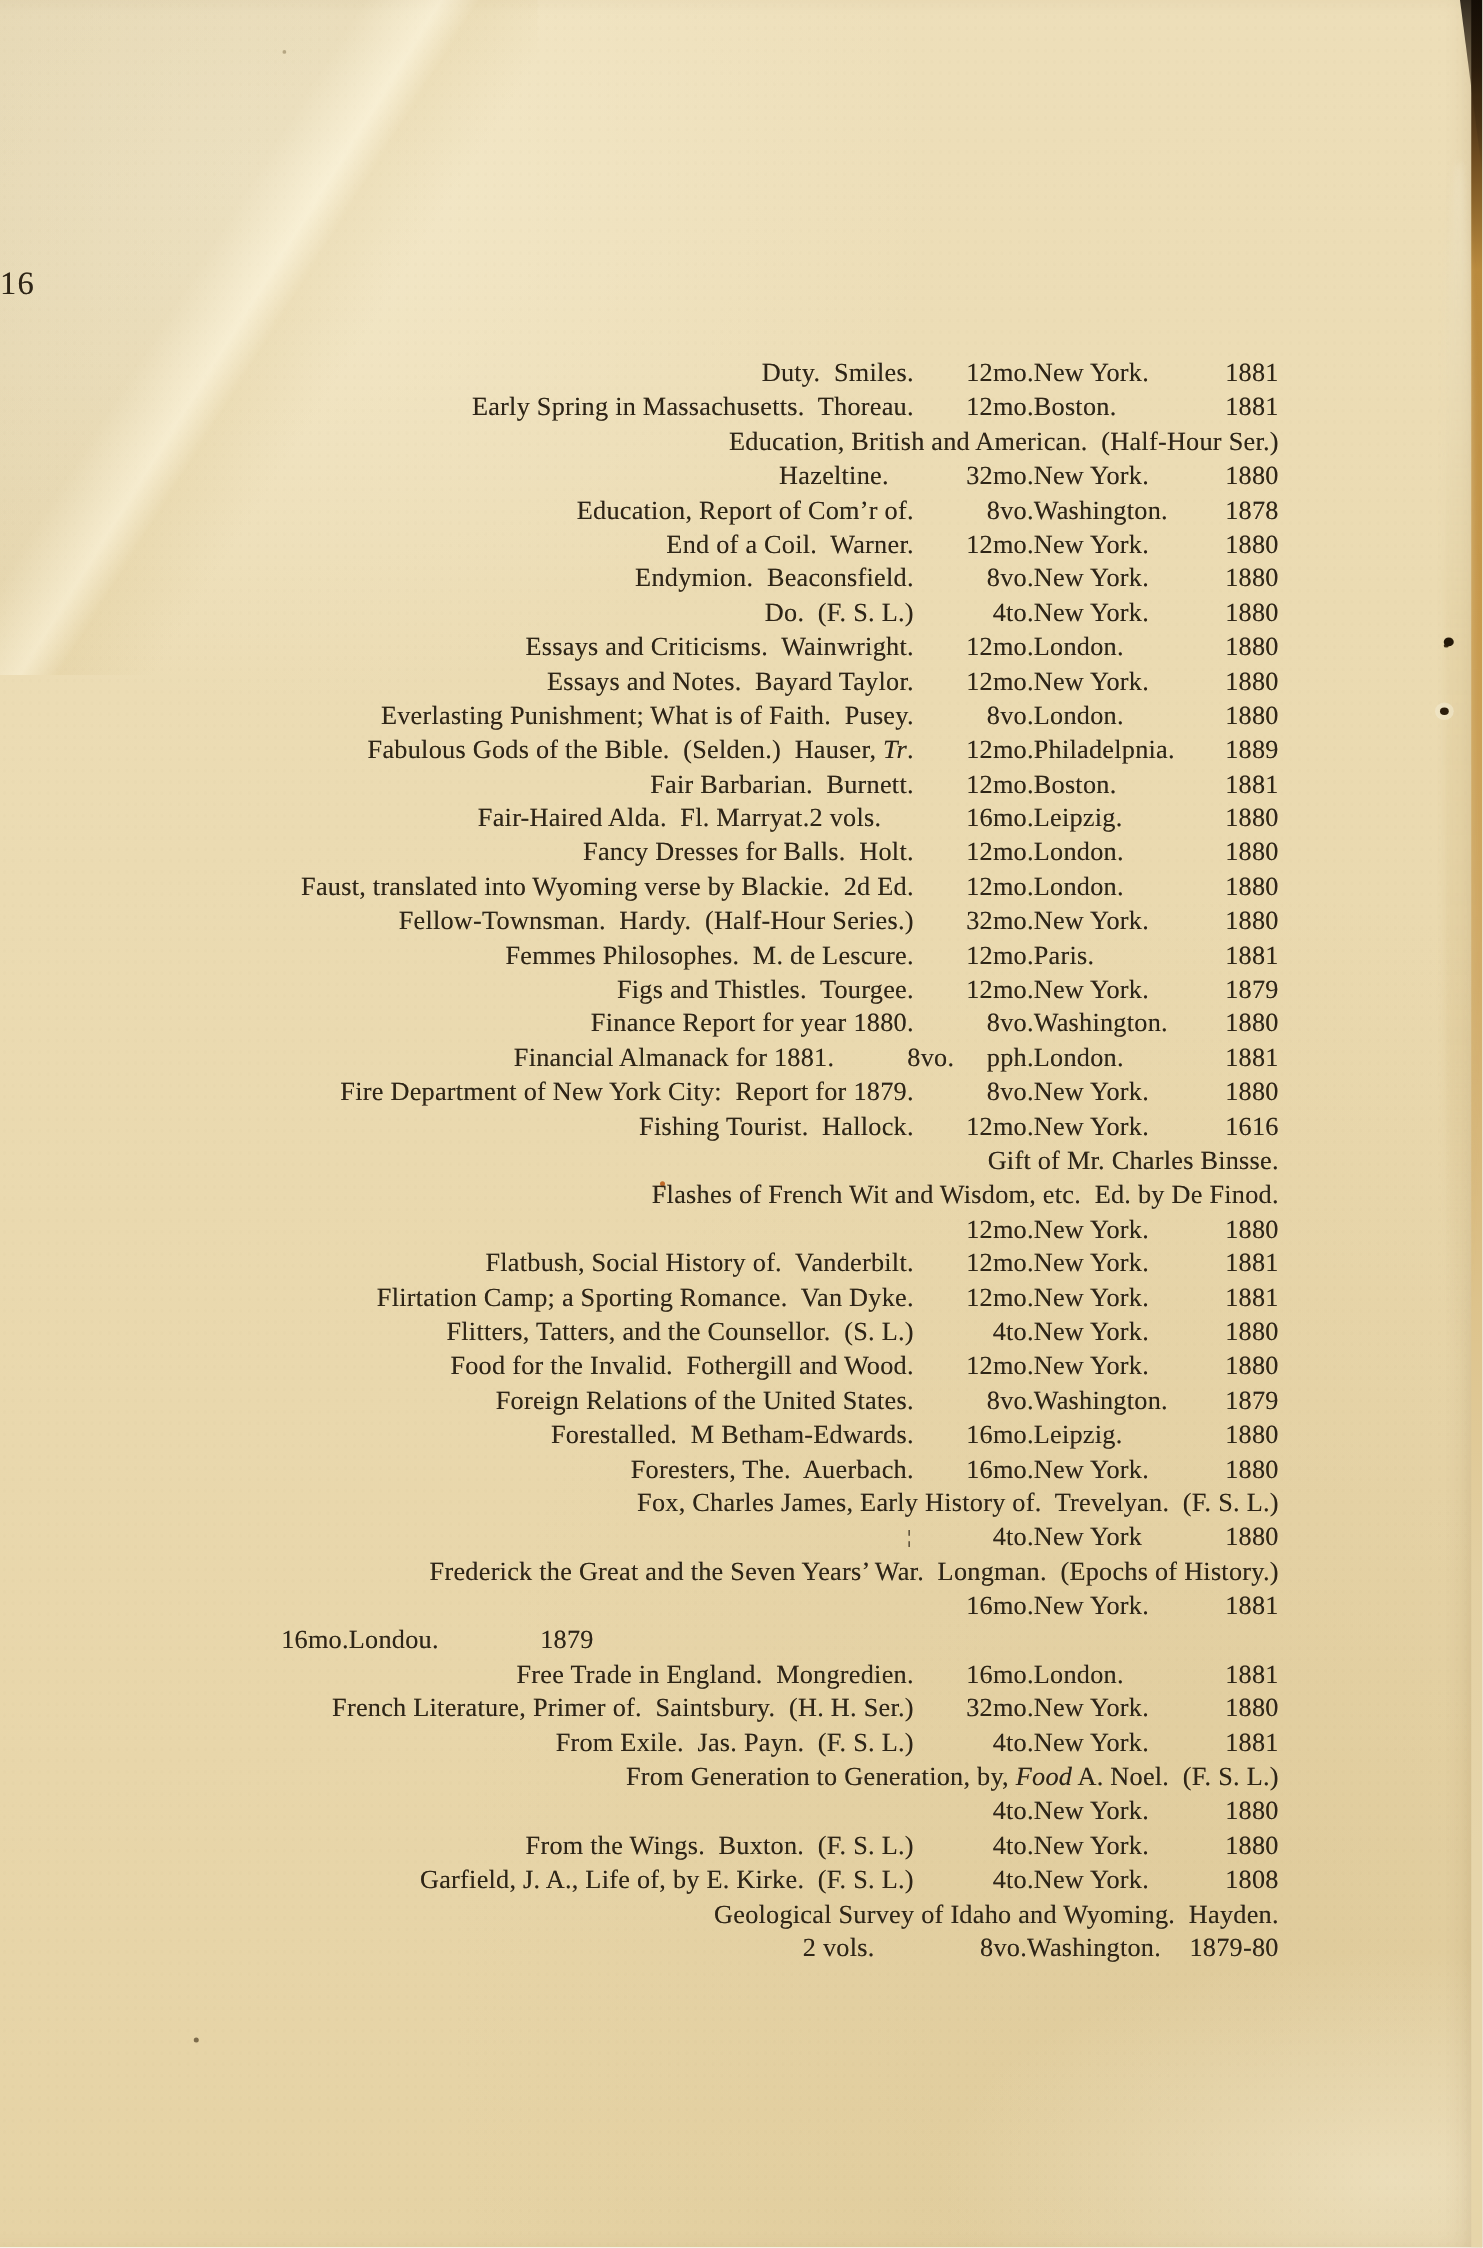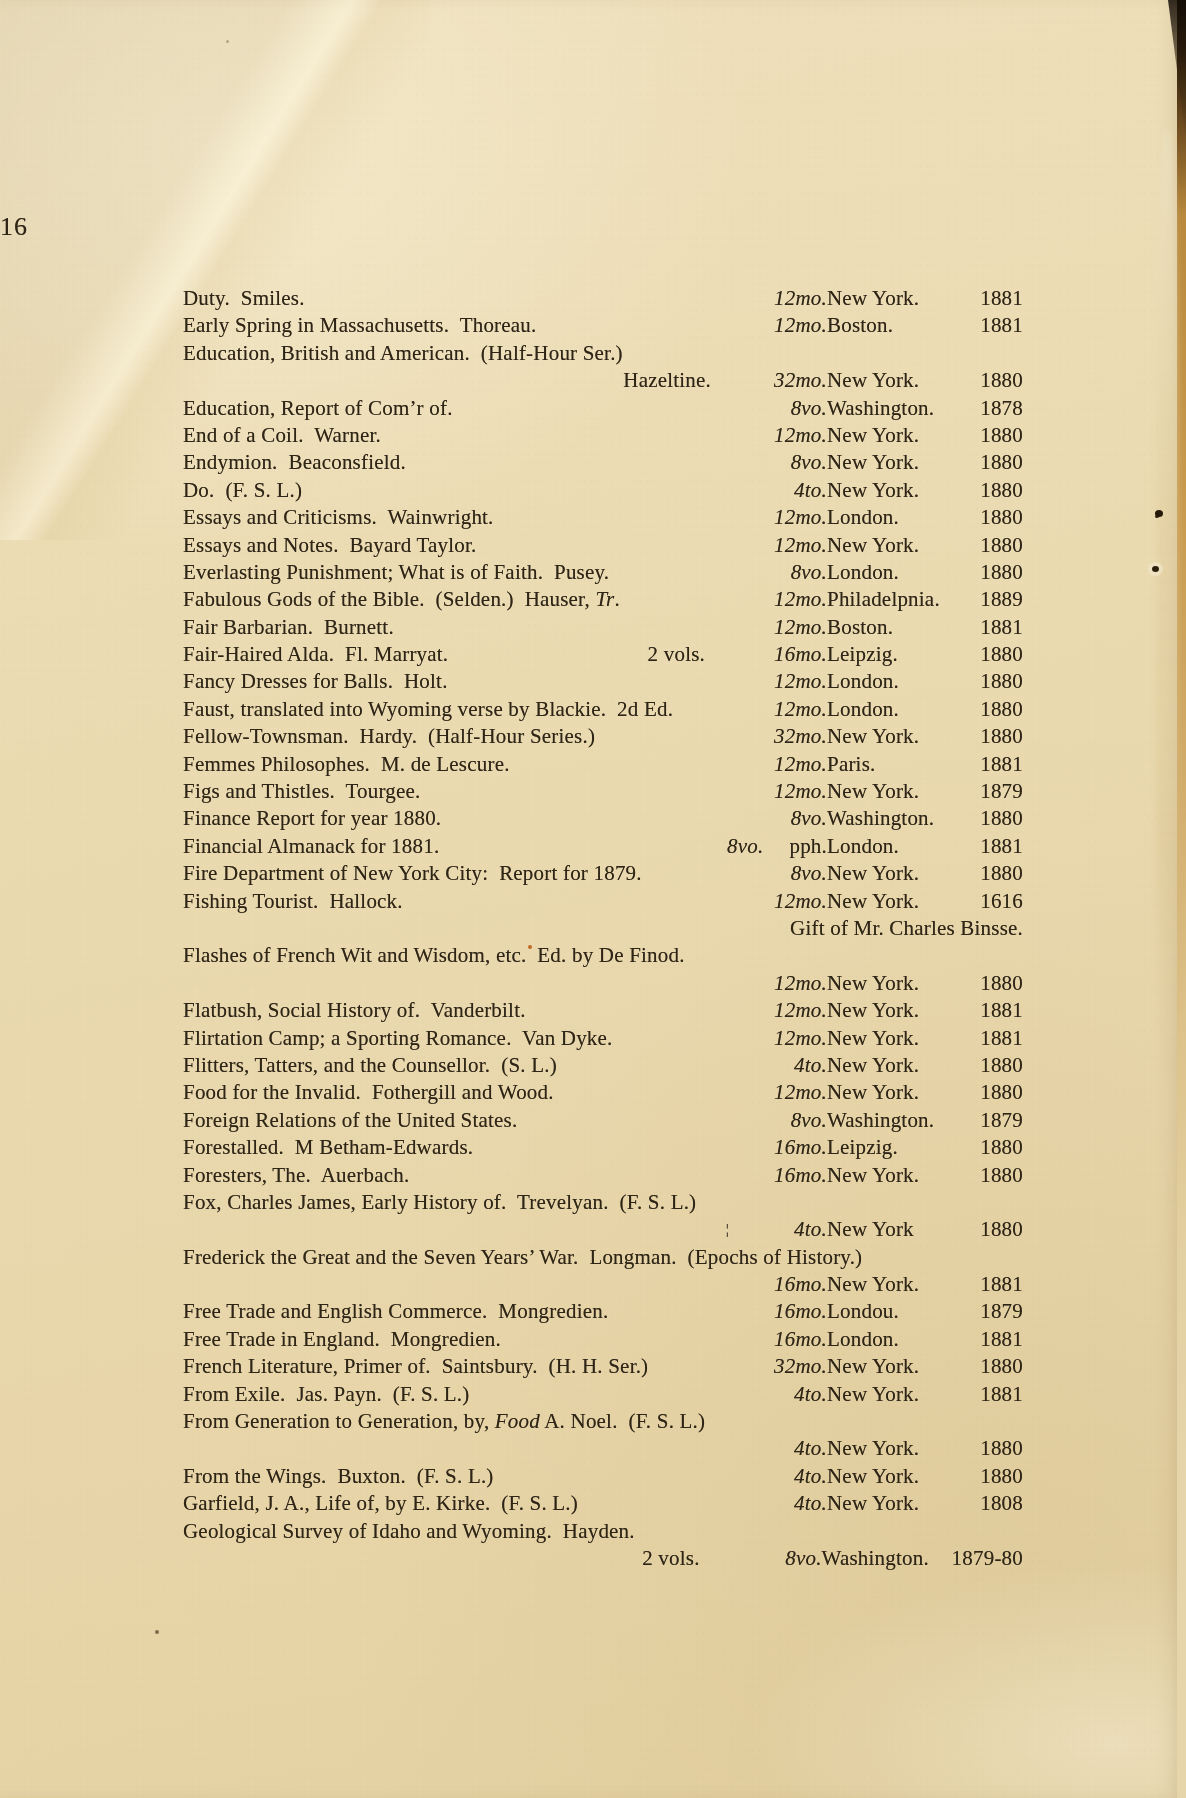--- a/index.html
+++ b/index.html
@@ -76,27 +76,27 @@
     text-align: left; font-size: 26px; letter-spacing: 1px;
     text-shadow: 0 0 0.5px rgba(46,37,23,0.55);
   }
 
   .catalog {
     position: absolute; left: 183px; top: 285px; width: 840px;
     font-size: 21px; line-height: 27.4px; letter-spacing: 0.2px;
     text-shadow: 0 0 0.5px rgba(46,37,23,0.5);
   }
   .row { display: flex; align-items: baseline; white-space: pre; height: 27.4px; }
-  .title { flex: 1 1 auto; min-width: 0; }
+  .title { flex: 1 1 auto; min-width: 0; text-align: right; }
   .it { font-style: italic; }
   .rcols { display: flex; align-items: baseline; }
   .pre  { margin-right: 20px; }
   .pre.tight { margin-right: 2px; font-size: 15px; position: relative; top: -2px; }
   .vols { margin-right: 26px; }
-  .size { min-width: 96px;  text-align: right; font-style: italic; }
+  .size { min-width: 96px;  text-align: right; }
   .note { margin-left: 26px; }
   .city { min-width: 130px; text-align: left; }
   .year { min-width: 66px;  text-align: right; }
   .gift-row { justify-content: flex-end; }
   .gift-text { }
 </style>
 </head>
 <body>
 
 <div class="page">
@@ -144,21 +144,21 @@
       <div class="row"><span class="title"><span>Flirtation Camp; a Sporting Romance.  Van Dyke.</span></span><span class="rcols"><span class="size">12mo.</span><span class="city">New York.</span><span class="year">1881</span></span></div>
       <div class="row"><span class="title"><span>Flitters, Tatters, and the Counsellor.  (S. L.)</span></span><span class="rcols"><span class="size">4to.</span><span class="city">New York.</span><span class="year">1880</span></span></div>
       <div class="row"><span class="title"><span>Food for the Invalid.  Fothergill and Wood.</span></span><span class="rcols"><span class="size">12mo.</span><span class="city">New York.</span><span class="year">1880</span></span></div>
       <div class="row"><span class="title"><span>Foreign Relations of the United States.</span></span><span class="rcols"><span class="size">8vo.</span><span class="city">Washington.</span><span class="year">1879</span></span></div>
       <div class="row"><span class="title"><span>Forestalled.  M Betham-Edwards.</span></span><span class="rcols"><span class="size">16mo.</span><span class="city">Leipzig.</span><span class="year">1880</span></span></div>
       <div class="row"><span class="title"><span>Foresters, The.  Auerbach.</span></span><span class="rcols"><span class="size">16mo.</span><span class="city">New York.</span><span class="year">1880</span></span></div>
       <div class="row"><span class="title"><span>Fox, Charles James, Early History of.  Trevelyan.  (F. S. L.)</span></span></div>
       <div class="row cont-row"><span class="title"></span><span class="rcols"><span class="pre tight">¦</span><span class="size">4to.</span><span class="city">New York</span><span class="year">1880</span></span></div>
       <div class="row"><span class="title"><span>Frederick the Great and the Seven Years’ War.  Longman.  (Epochs of History.)</span></span></div>
       <div class="row cont-row"><span class="title"></span><span class="rcols"><span class="size">16mo.</span><span class="city">New York.</span><span class="year">1881</span></span></div>
-      <div class="row"><span class="title"><span>Free Trade and English Commerce.  Mongredien.</span></span><span class="rcols"><span class="size">16mo.</span><span class="city">Londou.</span><span class="year">1879</span></span></div>
+      <div class="row"><span class="rcols"><span class="size">16mo.</span><span class="city">Londou.</span><span class="year">1879</span></span></div>
       <div class="row"><span class="title"><span>Free Trade in England.  Mongredien.</span></span><span class="rcols"><span class="size">16mo.</span><span class="city">London.</span><span class="year">1881</span></span></div>
       <div class="row"><span class="title"><span>French Literature, Primer of.  Saintsbury.  (H. H. Ser.)</span></span><span class="rcols"><span class="size">32mo.</span><span class="city">New York.</span><span class="year">1880</span></span></div>
       <div class="row"><span class="title"><span>From Exile.  Jas. Payn.  (F. S. L.)</span></span><span class="rcols"><span class="size">4to.</span><span class="city">New York.</span><span class="year">1881</span></span></div>
       <div class="row"><span class="title"><span>From Generation to Generation, by, </span><span class="it">Food</span><span> A. Noel.  (F. S. L.)</span></span></div>
       <div class="row cont-row"><span class="title"></span><span class="rcols"><span class="size">4to.</span><span class="city">New York.</span><span class="year">1880</span></span></div>
       <div class="row"><span class="title"><span>From the Wings.  Buxton.  (F. S. L.)</span></span><span class="rcols"><span class="size">4to.</span><span class="city">New York.</span><span class="year">1880</span></span></div>
       <div class="row"><span class="title"><span>Garfield, J. A., Life of, by E. Kirke.  (F. S. L.)</span></span><span class="rcols"><span class="size">4to.</span><span class="city">New York.</span><span class="year">1808</span></span></div>
       <div class="row"><span class="title"><span>Geological Survey of Idaho and Wyoming.  Hayden.</span></span></div>
       <div class="row cont-row"><span class="title"></span><span class="rcols"><span class="vols">2 vols.</span><span class="size">8vo.</span><span class="city">Washington.</span><span class="year">1879-80</span></span></div>
     </main>

